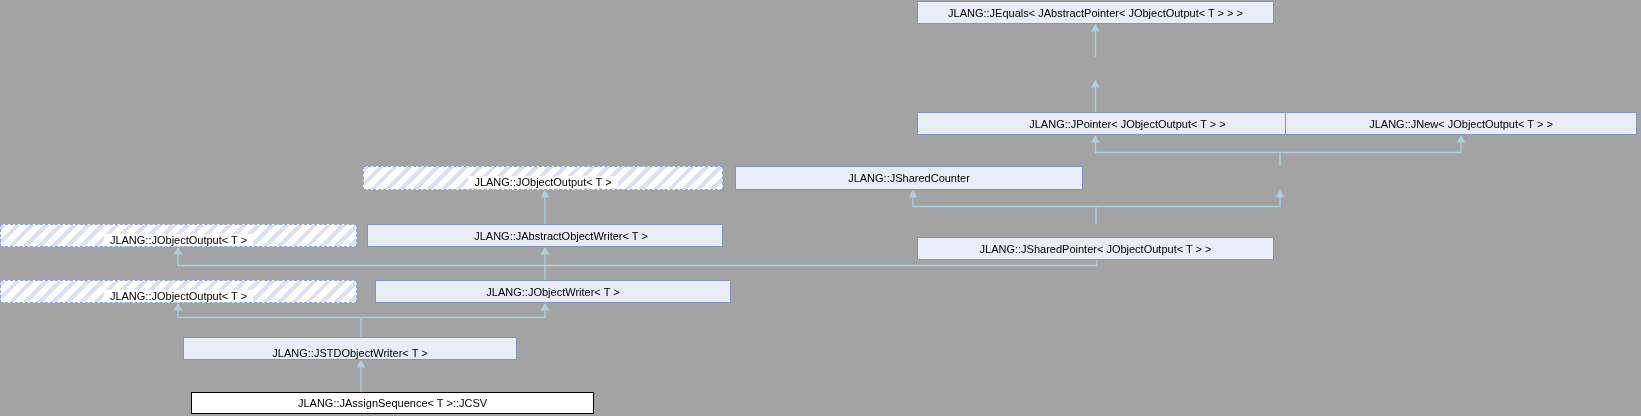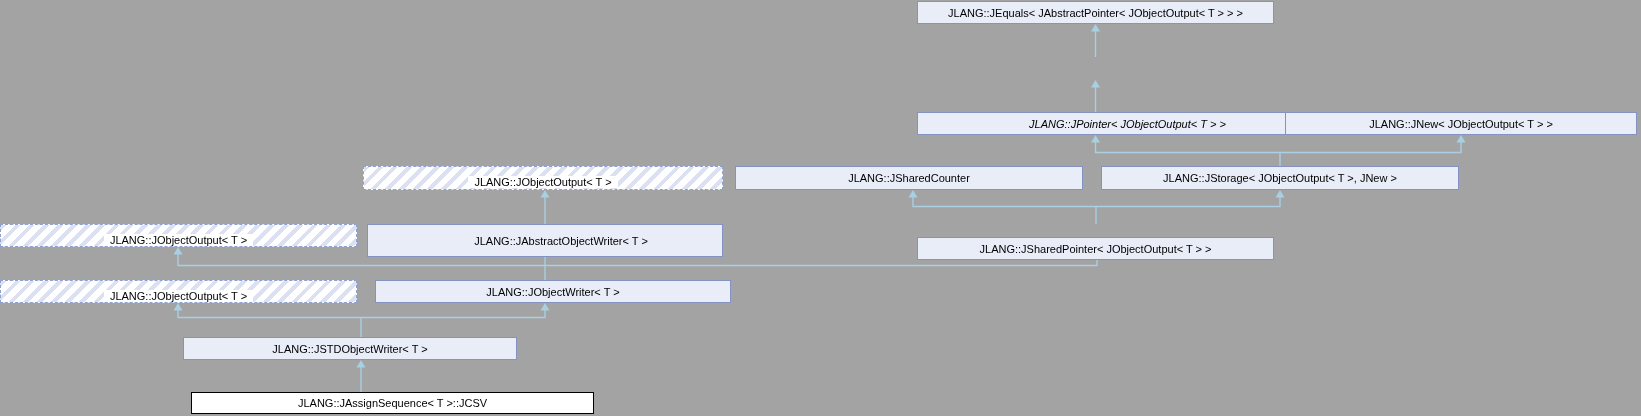--- a/index.html
+++ b/index.html
@@ -98,61 +98,58 @@
       <path d="M361,392 L361,366"></path>
       <polygon points="361,360 356.5,367.5 365.5,367.5"></polygon>
     </g>
   </svg>
 
   <div class="node" style="left:917px;top:1px;width:357px;height:23px;">
     <span class="lbl">JLANG::JEquals&lt; JAbstractPointer&lt; JObjectOutput&lt; T &gt; &gt; &gt;</span>
   </div>
 
 
-  <div class="node" style="left:917px;top:112px;width:421px;height:23px;font-style:italic;">
+  <div class="node" style="left:917px;top:112px;width:421px;height:23px;">
     <span class="lbl">JLANG::JPointer&lt; JObjectOutput&lt; T &gt; &gt;</span>
   </div>
 
   <div class="node" style="left:1285px;top:112px;width:352px;height:23px;">
     <span class="lbl">JLANG::JNew&lt; JObjectOutput&lt; T &gt; &gt;</span>
   </div>
 
   <div class="node hatched" style="left:363px;top:166px;width:360px;height:24px;">
     <span class="lbl">JLANG::JObjectOutput&lt; T &gt;</span>
   </div>
 
   <div class="node" style="left:735px;top:166px;width:348px;height:24px;">
     <span class="lbl">JLANG::JSharedCounter</span>
   </div>
 
-  <div class="node" style="left:1101px;top:166px;width:358px;height:24px;">
-    <span class="lbl">JLANG::JStorage&lt; JObjectOutput&lt; T &gt;, JNew &gt;</span>
-  </div>
 
   <div class="node hatched" style="left:0px;top:224px;width:357px;height:23px;">
     <span class="lbl">JLANG::JObjectOutput&lt; T &gt;</span>
   </div>
 
-  <div class="node" style="left:367px;top:224px;width:356px;height:33px;padding-left:32px;">
+  <div class="node" style="left:367px;top:224px;width:356px;height:23px;padding-left:32px;">
     <span class="lbl">JLANG::JAbstractObjectWriter&lt; T &gt;</span>
   </div>
 
   <div class="node" style="left:917px;top:224px;width:357px;height:23px;margin-top:13px;">
     <span class="lbl">JLANG::JSharedPointer&lt; JObjectOutput&lt; T &gt; &gt;</span>
   </div>
 
   <div class="node hatched" style="left:0px;top:280px;width:357px;height:23px;">
     <span class="lbl">JLANG::JObjectOutput&lt; T &gt;</span>
   </div>
 
   <div class="node" style="left:375px;top:280px;width:356px;height:23px;">
     <span class="lbl">JLANG::JObjectWriter&lt; T &gt;</span>
   </div>
 
-  <div class="node" style="left:183px;top:337px;width:334px;height:23px;">
+  <div class="node" style="left:183px;top:337px;width:334px;height:23px;align-items:flex-end;">
     <span class="lbl">JLANG::JSTDObjectWriter&lt; T &gt;</span>
   </div>
 
   <div class="node focus" style="left:191px;top:392px;width:403px;height:22px;align-items:center;">
     <span class="lbl">JLANG::JAssignSequence&lt; T &gt;::JCSV</span>
   </div>
 
 </div>
 
 </body></html>

